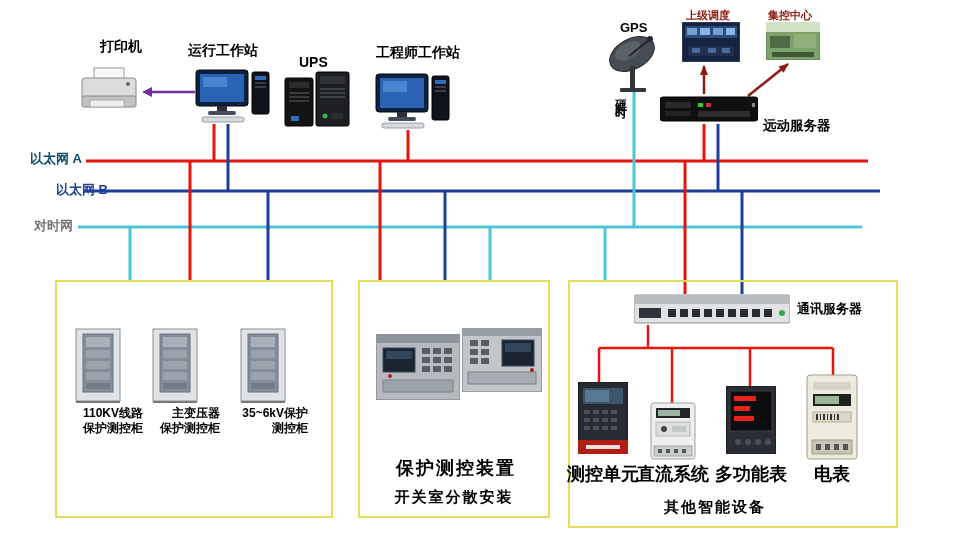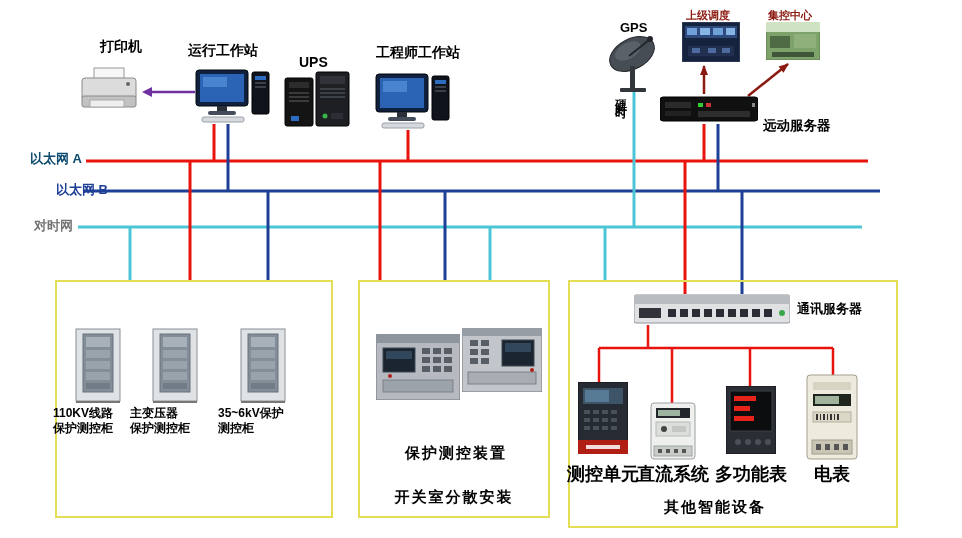--- a/index.html
+++ b/index.html
@@ -4,21 +4,21 @@
 <style>
   * { margin:0; padding:0; box-sizing:border-box; }
   html,body { background:#ffffff; }
   body { font-family:"Liberation Sans","DejaVu Sans",sans-serif; }
   #canvas { position:relative; width:962px; height:538px; background:#fff; overflow:hidden; }
   #wires { position:absolute; left:0; top:0; z-index:1; }
   .icon { position:absolute; z-index:3; }
   .lbl { position:absolute; z-index:4; font-weight:bold; color:#000; white-space:nowrap; font-size:14px; }
   .lbl-sm { font-size:11px; color:#8b1a10; }
   .lbl-bus { font-size:13px; }
-  .lbl-2line { white-space:normal; text-align:left; font-size:12px; line-height:15px; }
+  .lbl-2line { white-space:normal; text-align:right; font-size:12px; line-height:15px; }
   .vtext { writing-mode:vertical-rl; text-orientation:upright; letter-spacing:3px; font-size:12px; }
   .ybox { position:absolute; z-index:2; border:2px solid #e3de55; background:transparent; }
   .caption { position:absolute; z-index:4; font-weight:bold; color:#000; font-size:15px; letter-spacing:2px; text-align:center; }
   .devlbl { position:absolute; z-index:4; font-weight:bold; color:#000; font-size:18px; text-align:center; }
 </style>
 </head>
 <body>
 
 <div id="canvas">
 
@@ -299,21 +299,21 @@
         <rect x="19" y="12" width="8" height="6" fill="#585e66"></rect>
       <rect x="8" y="21" width="8" height="6" fill="#585e66"></rect>
         <rect x="19" y="21" width="8" height="6" fill="#585e66"></rect>
       <rect x="8" y="30" width="8" height="6" fill="#585e66"></rect>
         <rect x="19" y="30" width="8" height="6" fill="#585e66"></rect>
       <rect x="6" y="44" width="68" height="12" fill="#a8adb3" stroke="#7b8187"></rect>
       <circle cx="70" cy="42" r="2" fill="#b02018"></circle>
     </svg>
   </div>
 
-  <div class="devlbl" style="left:388px; top:444px; width:136px; font-size:15px; letter-spacing:2px;">保护测控装置</div>
+  <div class="devlbl" style="left:388px; top:456px; width:136px; font-size:18px; letter-spacing:2px;">保护测控装置</div>
   <div class="caption" style="left:374px; top:488px; width:160px;">开关室分散安装</div>
 
   <div class="ybox" style="left:568px; top:280px; width:330px; height:248px;"></div>
 
   <div class="icon" style="left:634px; top:293px;">
     <svg width="156" height="32" viewBox="0 0 156 32">
       <rect x="0" y="2" width="156" height="28" rx="2" fill="#dfe1e3" stroke="#8f949a"></rect>
       <rect x="0" y="2" width="156" height="9" fill="#b9bdc2"></rect>
       <rect x="5" y="15" width="22" height="10" fill="#30343a"></rect>
       <rect x="34" y="16" width="8" height="8" fill="#2a2e34"></rect>

